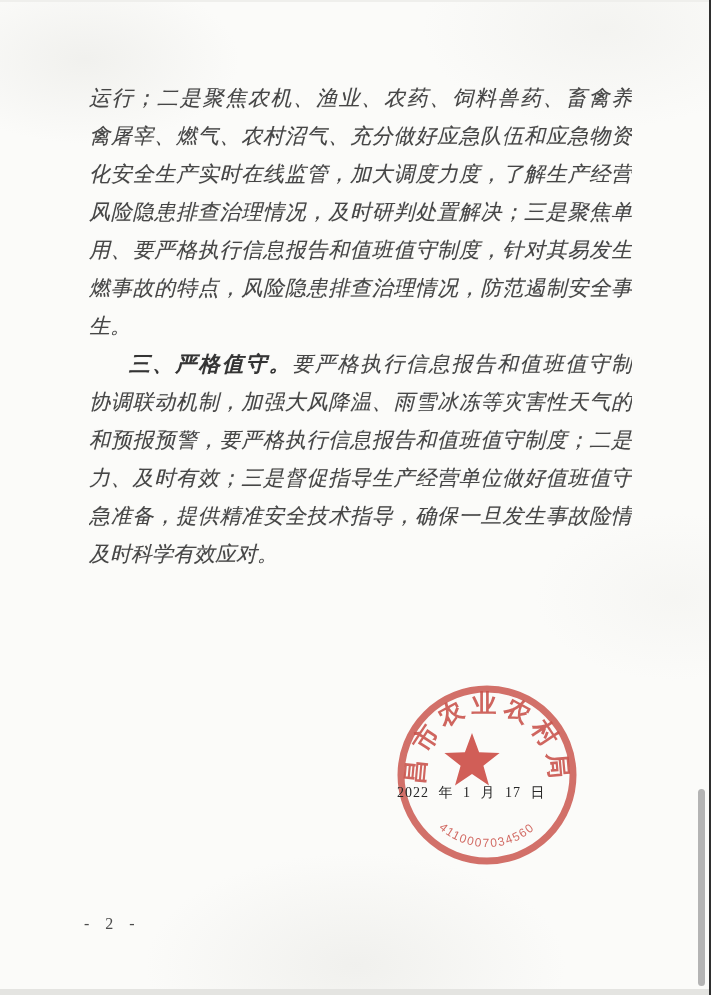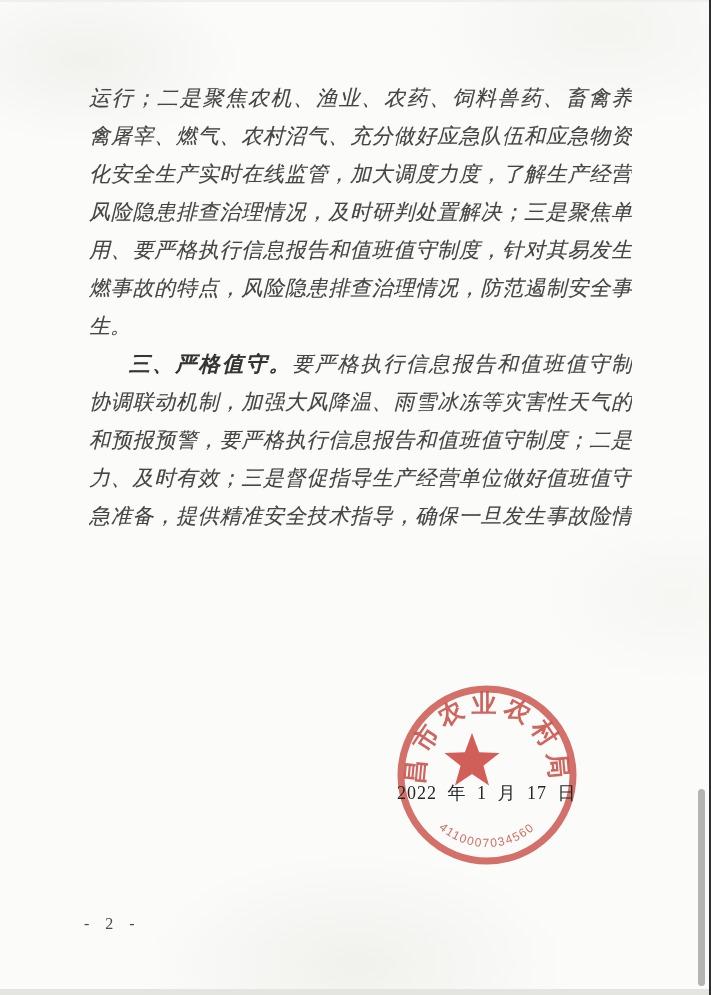--- a/index.html
+++ b/index.html
@@ -36,21 +36,21 @@
     font-family:"Liberation Sans","DejaVu Sans",sans-serif;
     letter-spacing:.5px;
     margin-top:28px;
   }
   .seal{
     position:absolute;left:392px;top:680px;width:190px;height:190px;
     opacity:.88;
   }
   .date-line{
     position:absolute;left:397px;top:781px;width:200px;
-    font-size:18px;line-height:24px;color:#262626;
+    font-size:14px;line-height:24px;color:#262626;
     letter-spacing:1px;word-spacing:5px;white-space:nowrap;
   }
   .page-number{
     position:absolute;left:84px;top:915px;
     font-size:16px;color:#4d4d4d;letter-spacing:6px;white-space:nowrap;
   }
   .scrollbar-thumb{
     position:absolute;right:6px;top:789px;width:7px;height:197px;
     background:#b4b4b4;border-radius:4px;
   }
@@ -78,20 +78,21 @@
     <div class="ln just">燃事故的特点，风险隐患排查治理情况，防范遏制安全事故发</div>
     <div class="ln">生。</div>
 
     <div class="ln just indented">
       <span class="bold-head">三、严格值守。</span><span>要严格执行信息报告和值班值守制度，确</span>
     </div>
     <div class="ln just">协调联动机制，加强大风降温、雨雪冰冻等灾害性天气的监测</div>
     <div class="ln just">和预报预警，要严格执行信息报告和值班值守制度；二是完</div>
     <div class="ln just">力、及时有效；三是督促指导生产经营单位做好值班值守和应</div>
     <div class="ln just">急准备，提供精准安全技术指导，确保一旦发生事故险情能</div>
+    <div class="ln">及时科学有效应对。</div>
   </div>
 
   <svg class="seal" viewBox="0 0 190 190">
     <circle cx="95" cy="95" r="86" fill="none" stroke="#c23a31" stroke-width="7" opacity="0.82"></circle>
     <polygon fill="#c5342c" opacity="0.9" points="80,53 87.1,72.3 107.6,73.0 91.4,85.7 97.0,105.5 80,94 63.0,105.5 68.6,85.7 52.4,73.0 72.9,72.3"></polygon>
     <defs>
       <path id="sealTopArc" d="M 35.8,116.5 A 63,63 0 1 1 154.2,116.5" fill="none"></path>
       <path id="sealBottomArc" d="M 36,136.3 A 72,72 0 0 0 154,136.3" fill="none"></path>
     </defs>
     <text font-size="25" fill="#c23a31" opacity="0.88" letter-spacing="6" font-family="Liberation Serif, DejaVu Serif, serif" font-weight="bold">

